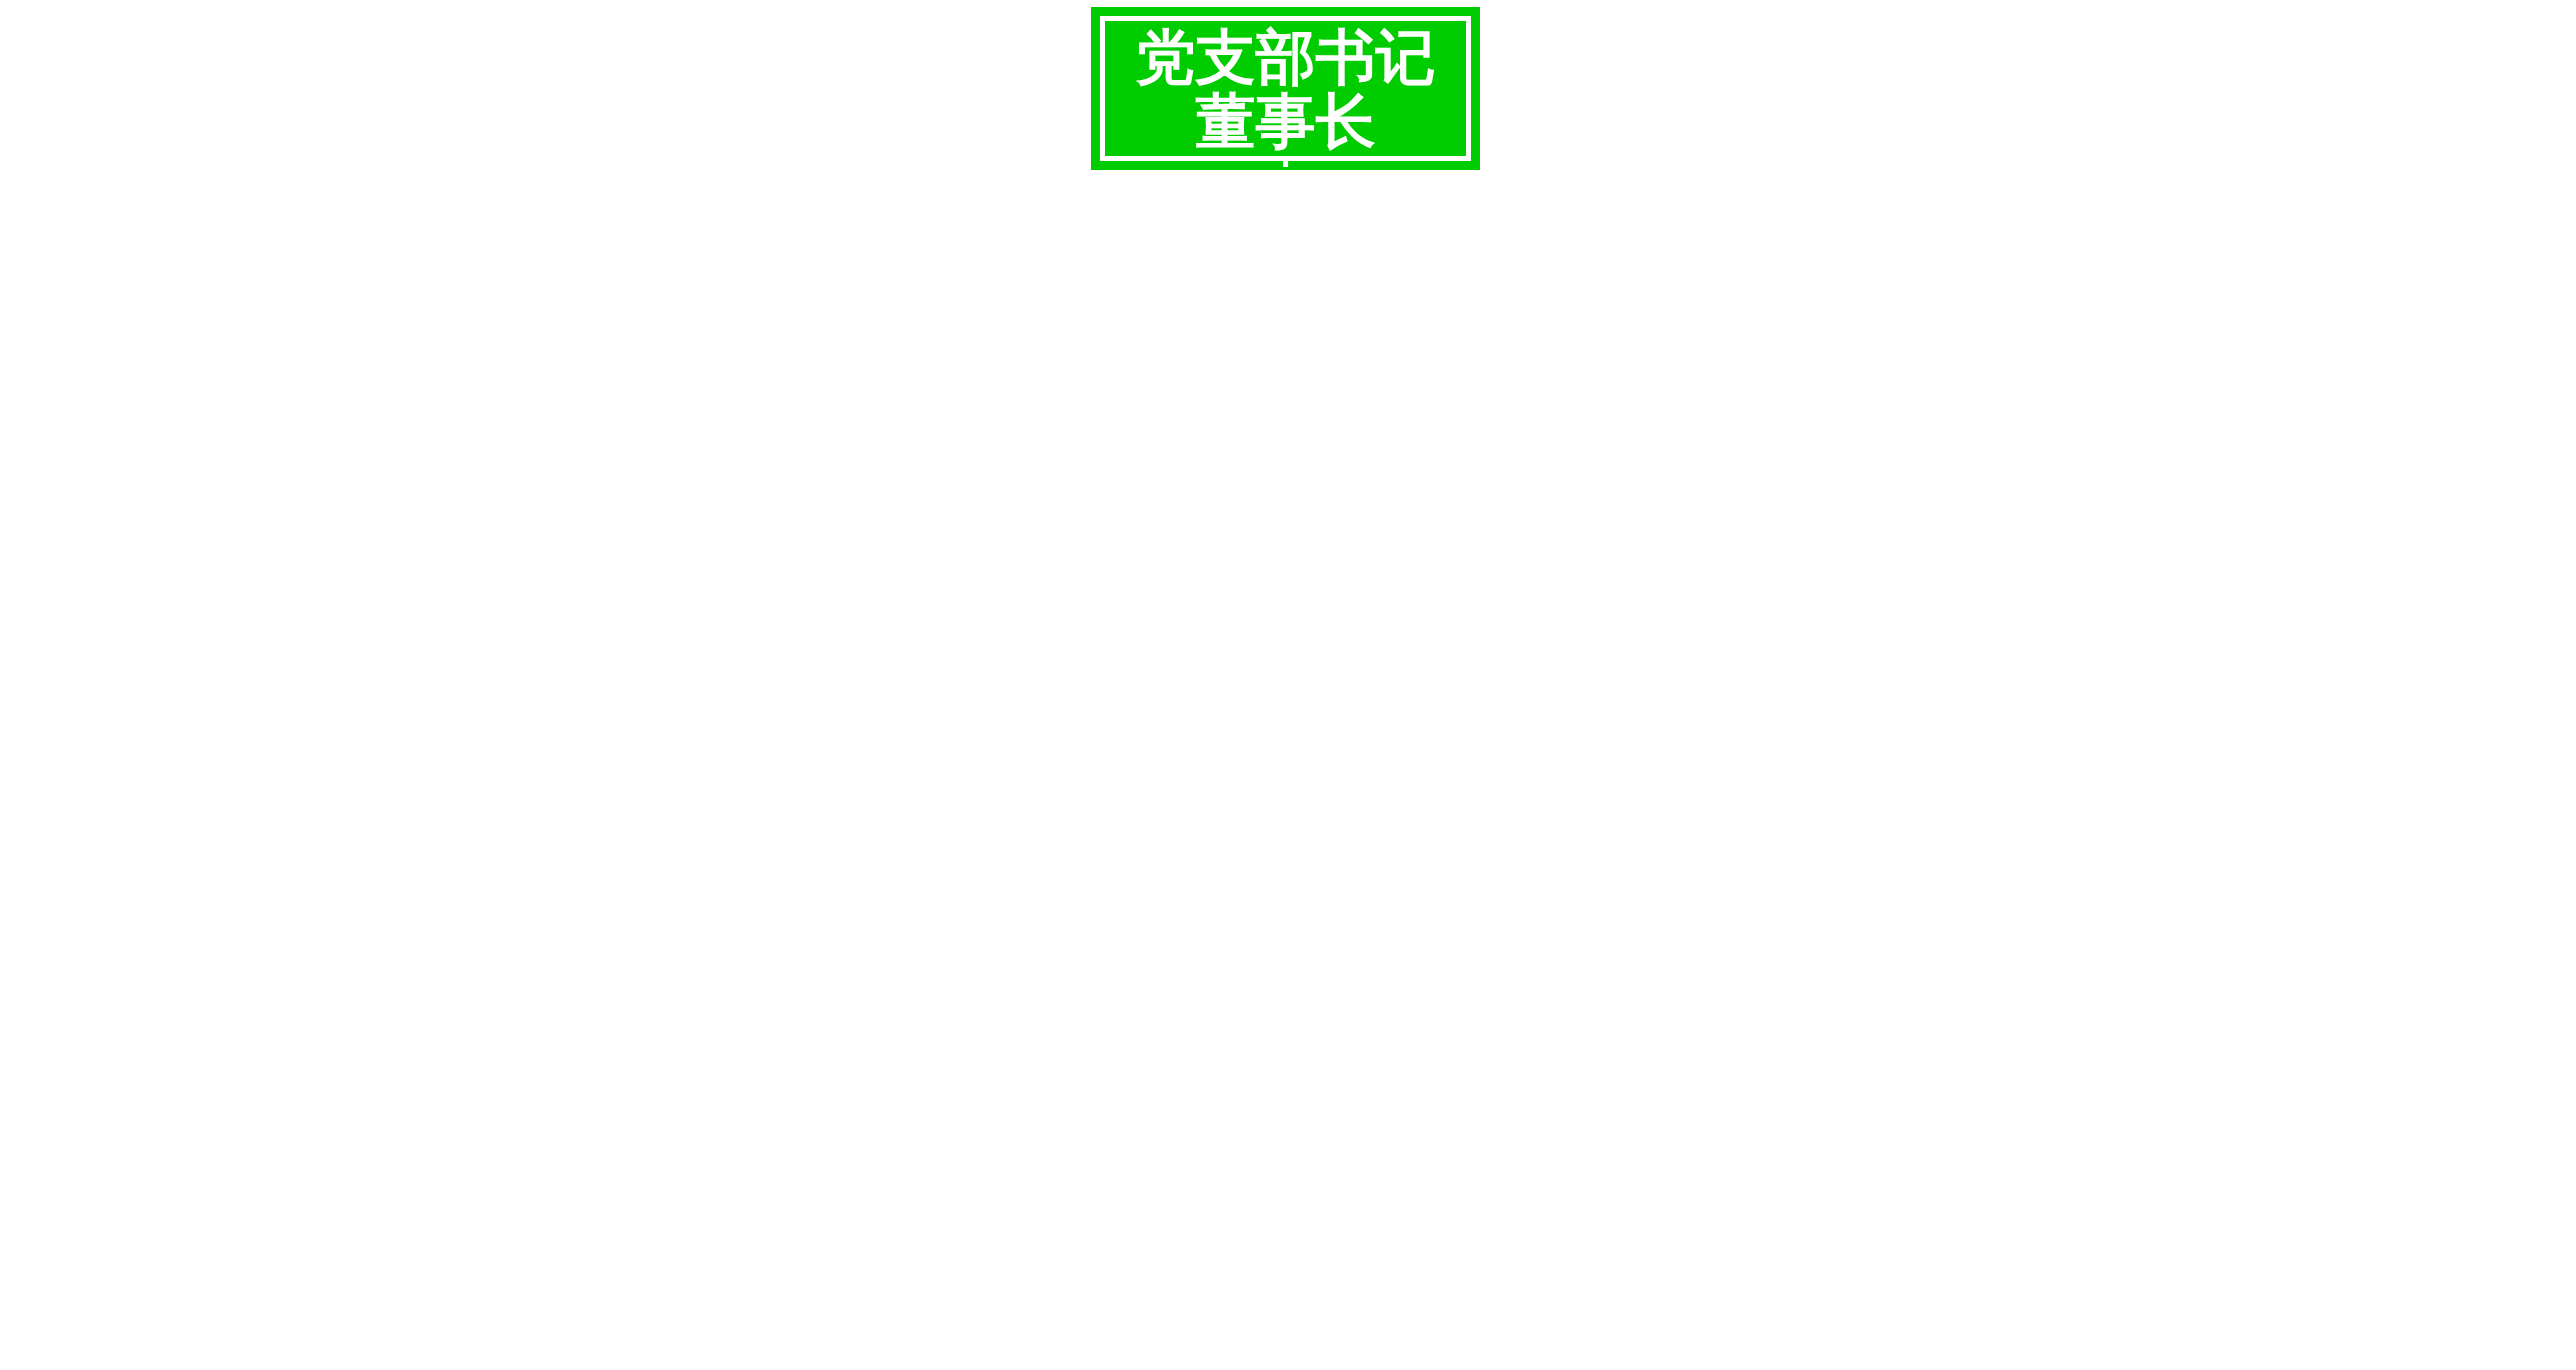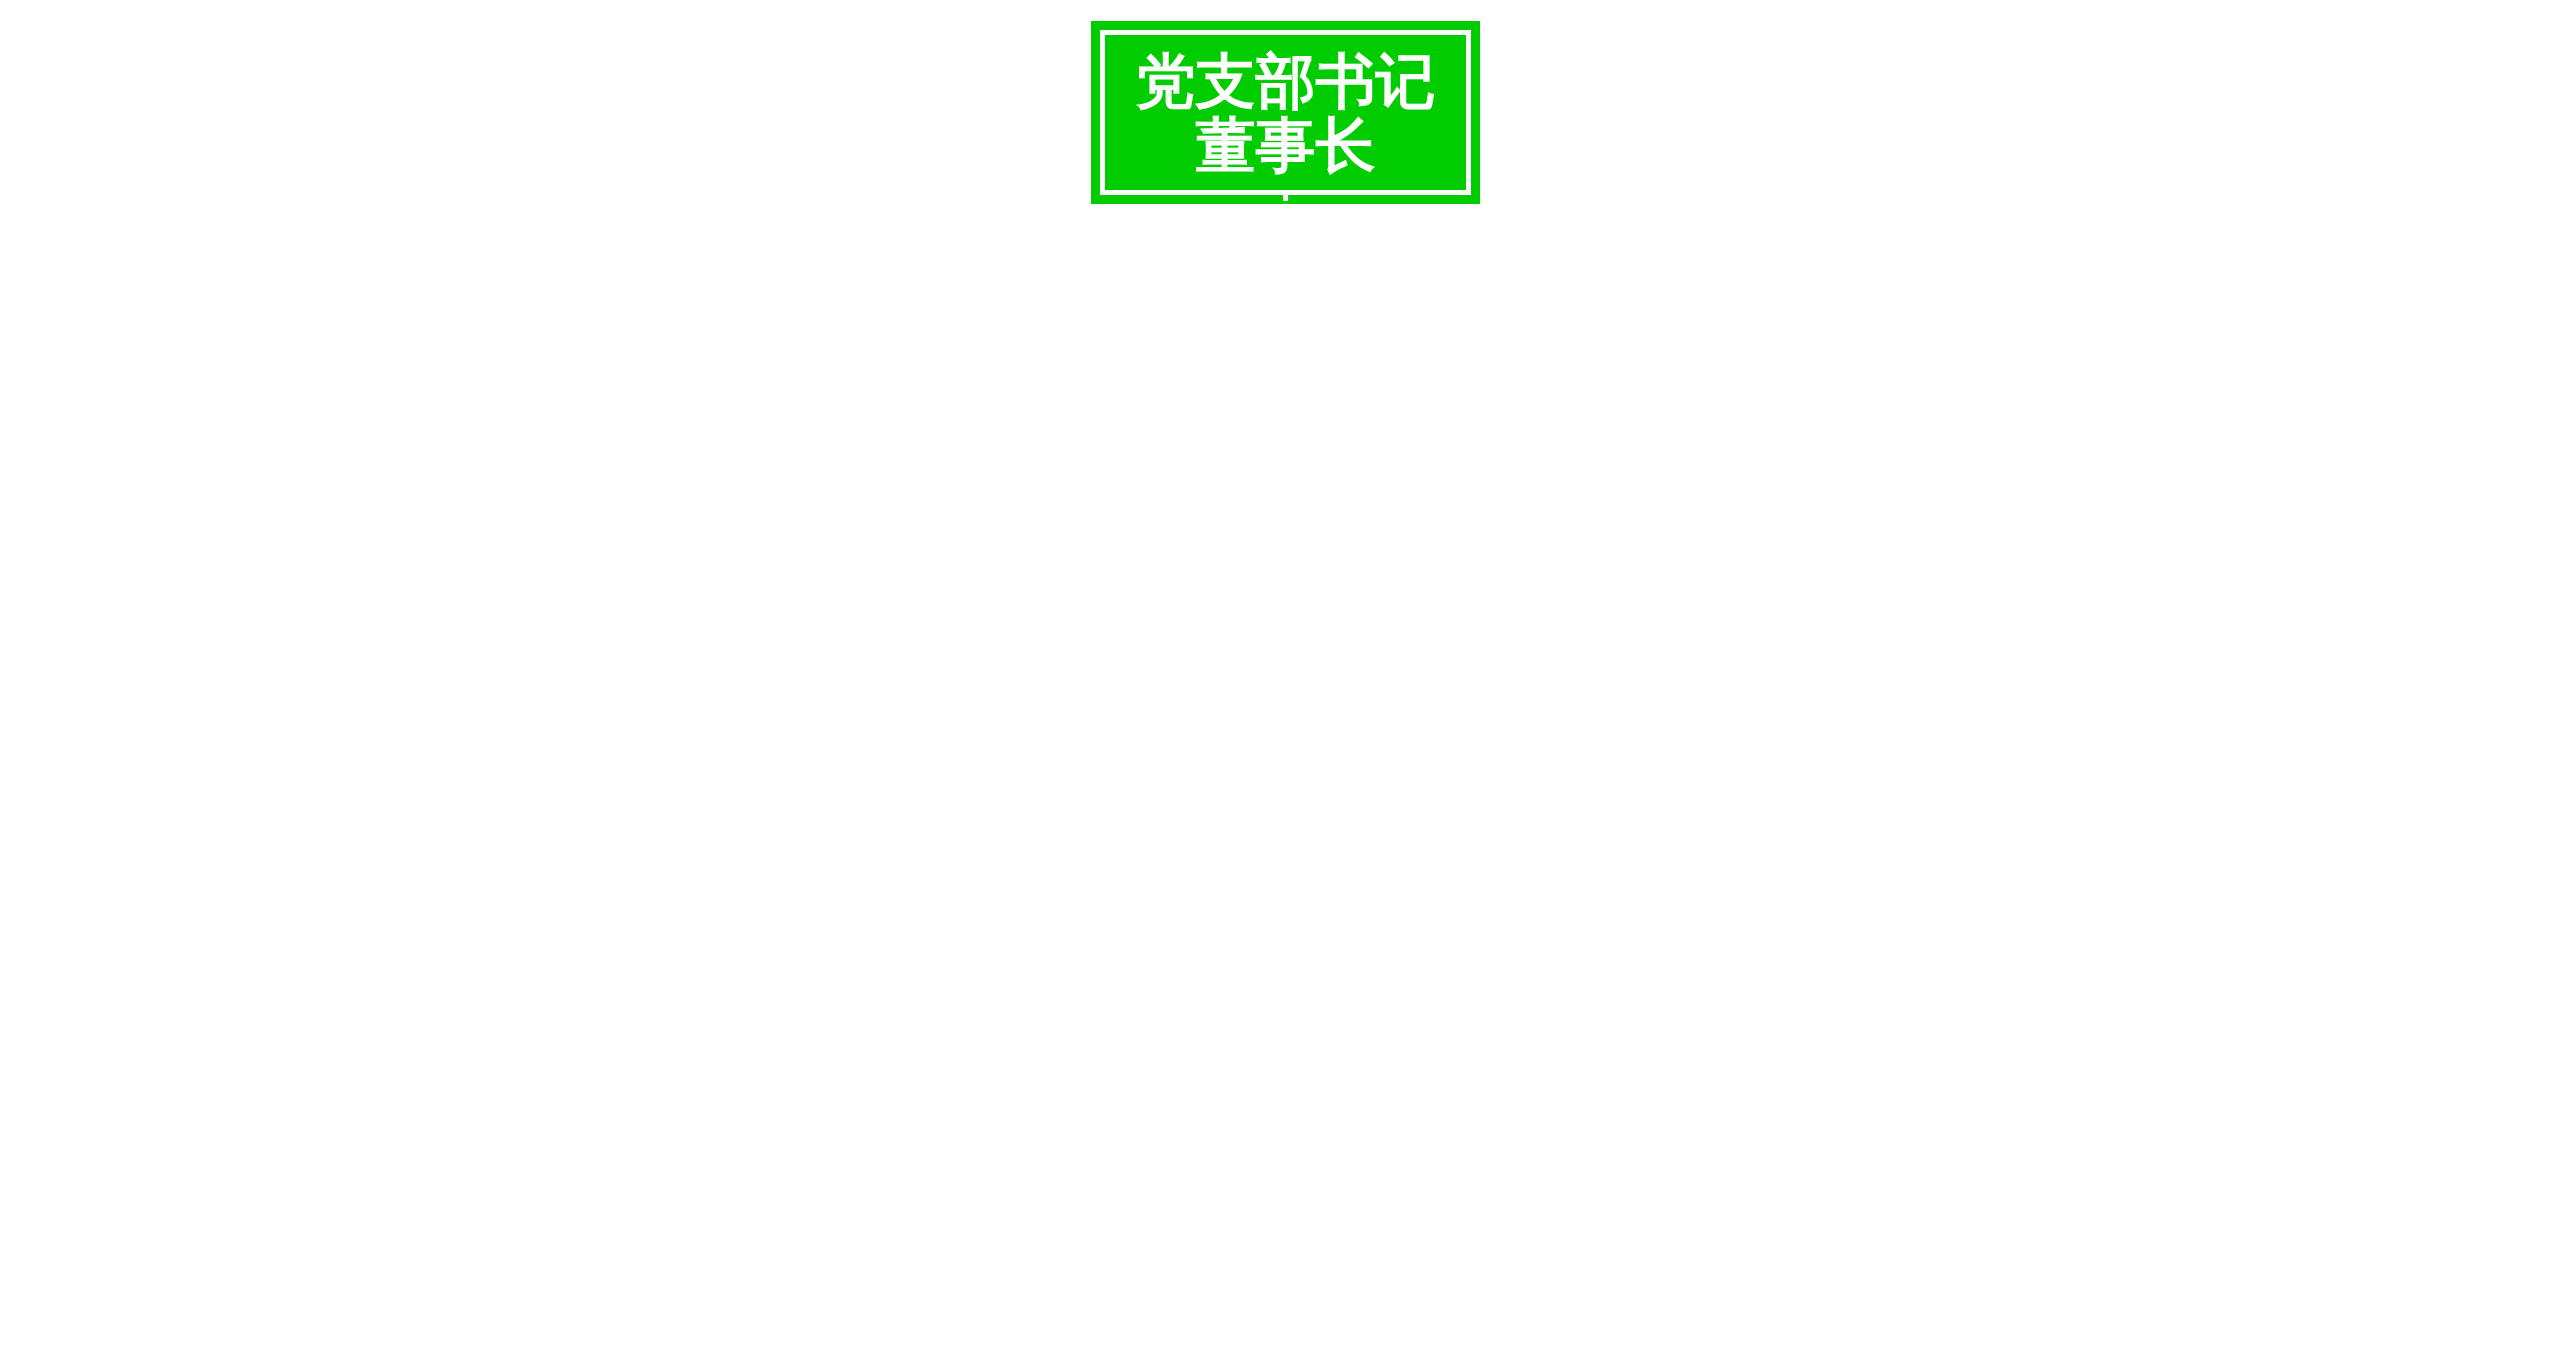--- a/index.html
+++ b/index.html
@@ -16,23 +16,23 @@
   }
   .page {
     position: absolute;
     inset: 0;
     background: var(--page-background, #ffffff);
   }
   
   .org-node {
     position: absolute;
     left: 1091px;
-    top: 21px;
+    top: 7px;
     width: 389px;
-    height: 183px;
+    height: 163px;
     background: var(--node-fill, #00CC00);
     box-sizing: border-box;
     text-decoration: underline;
   }
   .org-node-border {
     position: absolute;
     top: 8.7px;
     left: 8.7px;
     right: 8.7px;
     bottom: 8.7px;

